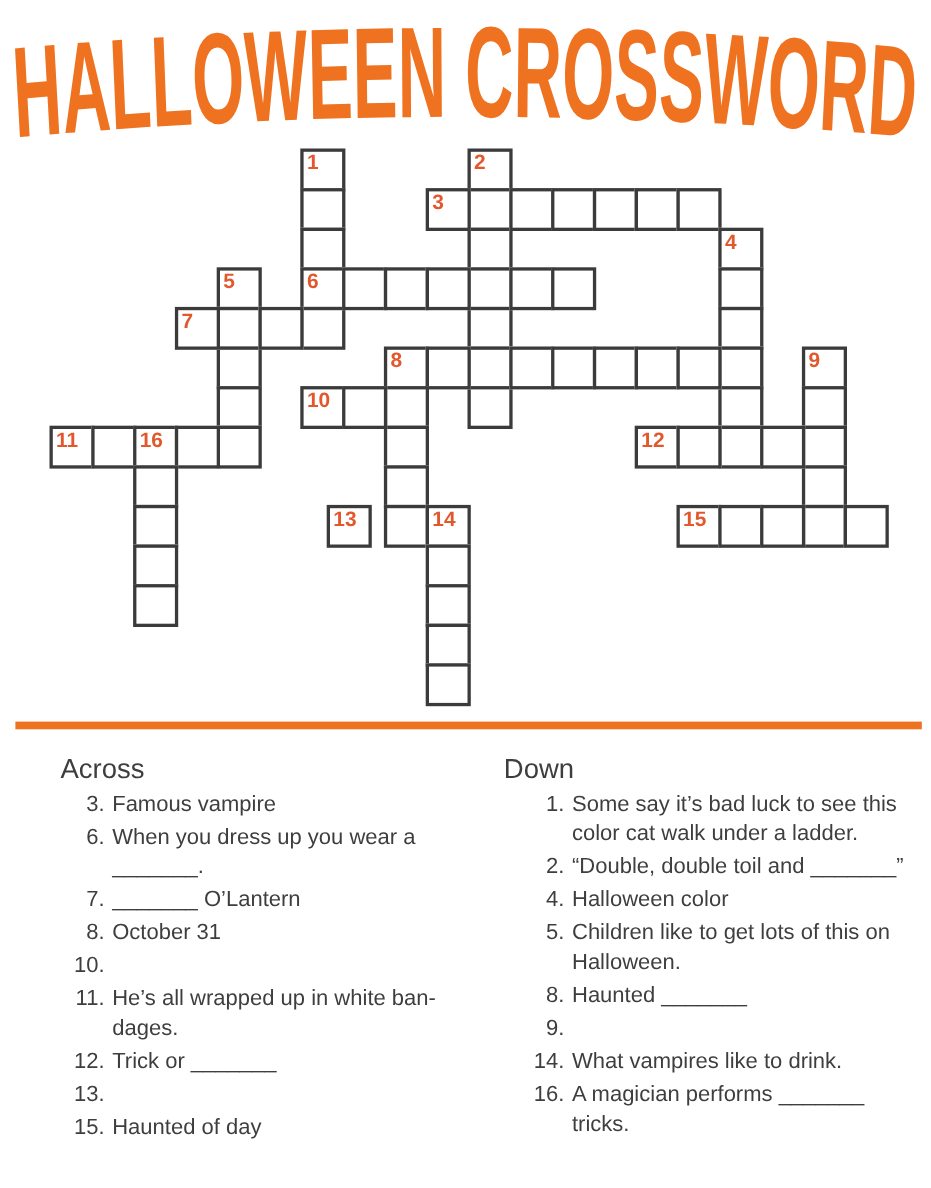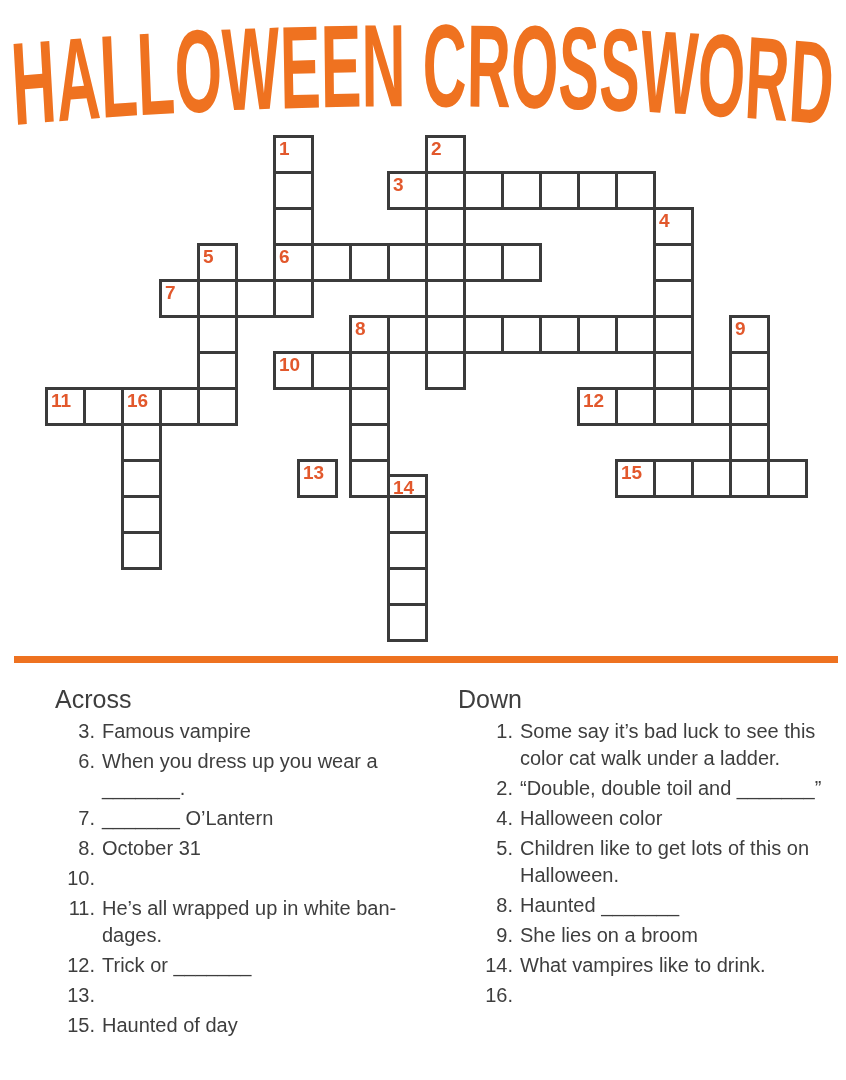--- a/index.html
+++ b/index.html
@@ -144,21 +144,21 @@
       </div>
       <div class="cell" style="left: 615px; top: 387px;"></div>
       <div class="cell" style="left: 691px; top: 387px;"></div>
       <div class="cell" style="left: 121px; top: 423px;"></div>
       <div class="cell" style="left: 121px; top: 459px;"></div>
       <div class="cell" style="left: 121px; top: 495px;"></div>
       <div class="cell" style="left: 121px; top: 531px;"></div>
       <div class="cell" style="left: 297px; top: 459px; text-align: right;">
         <span class="cnum-cell">13</span>
       </div>
-      <div class="cell" style="left: 387px; top: 474px;">
+      <div class="cell" style="left: 387px; top: 459px;">
         <span class="cnum-cell">14</span>
       </div>
       <div class="cell" style="left: 387px; top: 495px;"></div>
       <div class="cell" style="left: 387px; top: 531px;"></div>
       <div class="cell" style="left: 387px; top: 567px;"></div>
       <div class="cell" style="left: 387px; top: 603px;"></div>
       <div class="cell" style="left: 615px; top: 459px;">
         <span class="cnum-cell">15</span>
       </div>
       <div class="cell" style="left: 653px; top: 459px;"></div>
@@ -230,25 +230,25 @@
           <span class="cnum">5.</span>
           <span class="ctext">Children like to get lots of this on
 Halloween.</span>
         </li>
         <li>
           <span class="cnum">8.</span>
           <span class="ctext">Haunted _______</span>
         </li>
         <li>
           <span class="cnum">9.</span>
-          <span class="ctext">She lies on a broom</span>
         </li>
         <li>
           <span class="cnum">14.</span>
           <span class="ctext">What vampires like to drink.</span>
         </li>
         <li>
           <span class="cnum">16.</span>
+          <span class="ctext">A magician performs _______ tricks.</span>
         </li>
       </ol>
   </section>
 
 </div>
 
 </body></html>

